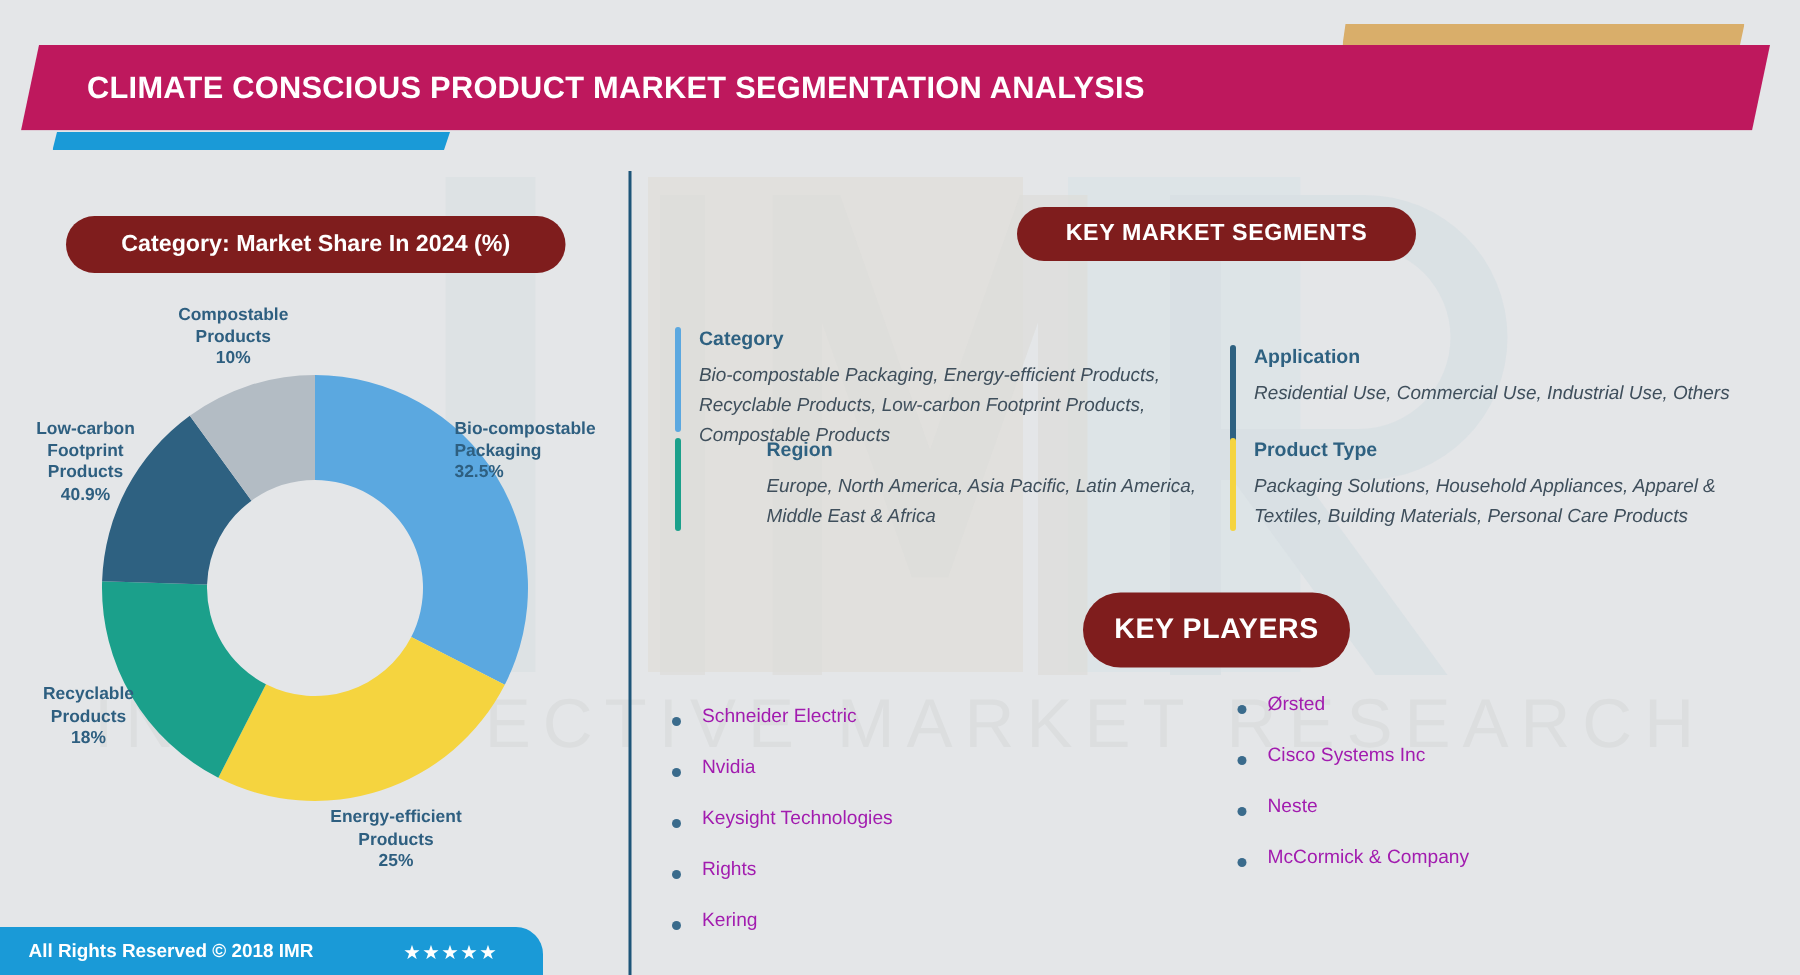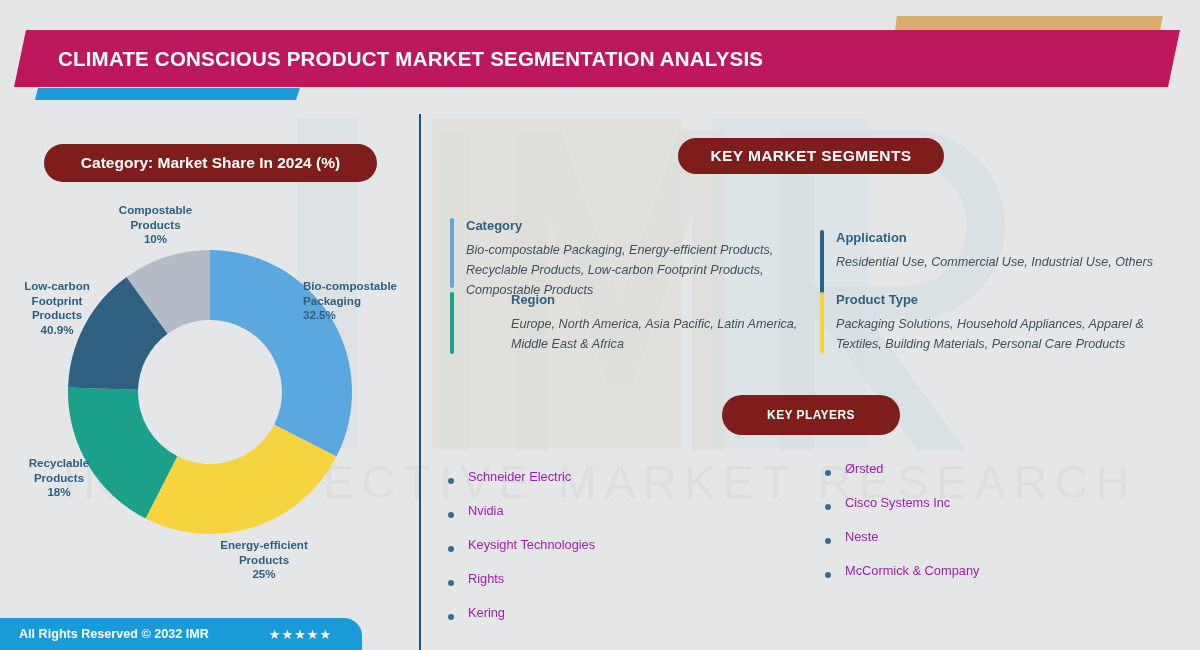--- a/index.html
+++ b/index.html
@@ -62,21 +62,21 @@
   }
 
   
   .pill {
     position:absolute; background:#7f1d1d; color:#fff;
     border-radius:26px; display:flex; align-items:center; justify-content:center;
     font-weight:bold; white-space:nowrap;
   }
   #pill-category { left:44px; top:144px; width:333px; height:38px; font-size:15.5px; }
   #pill-segments { left:678px; top:138px; width:266px; height:36px; font-size:15.5px; letter-spacing:0.4px; }
-  #pill-players  { left:722px; top:395px; width:178px; height:40px; font-size:12px; letter-spacing:0.4px; }
+  #pill-players  { left:722px; top:395px; width:178px; height:50px; font-size:19px; letter-spacing:0.4px; }
 
   
   #donut-wrap { position:absolute; left:60px; top:242px; width:300px; height:300px; }
   .slice-label {
     position:absolute; color:#2e5f80; font-size:11.6px; font-weight:bold;
     line-height:14.5px; text-align:center; white-space:pre-line;
   }
   #lbl-compostable { left:98px; top:203px; width:115px; }
   #lbl-bio         { left:303px; top:279px; width:108px; text-align:left;}
   #lbl-lowcarbon   { left:4px;  top:279px; width:106px; }
@@ -256,17 +256,17 @@
         <span class="player-bullet"></span>
         <span>Neste</span>
       </div>
       <div class="player-item">
         <span class="player-bullet"></span>
         <span>McCormick &amp; Company</span>
       </div>
     </div>
 
   <div class="footer">
-    <div class="footer-text">All Rights Reserved © 2032 IMR</div>
+    <div class="footer-text">All Rights Reserved © 2018 IMR</div>
     <div class="footer-stars">★★★★★</div>
   </div>
 
 </div>
 
 </body></html>

